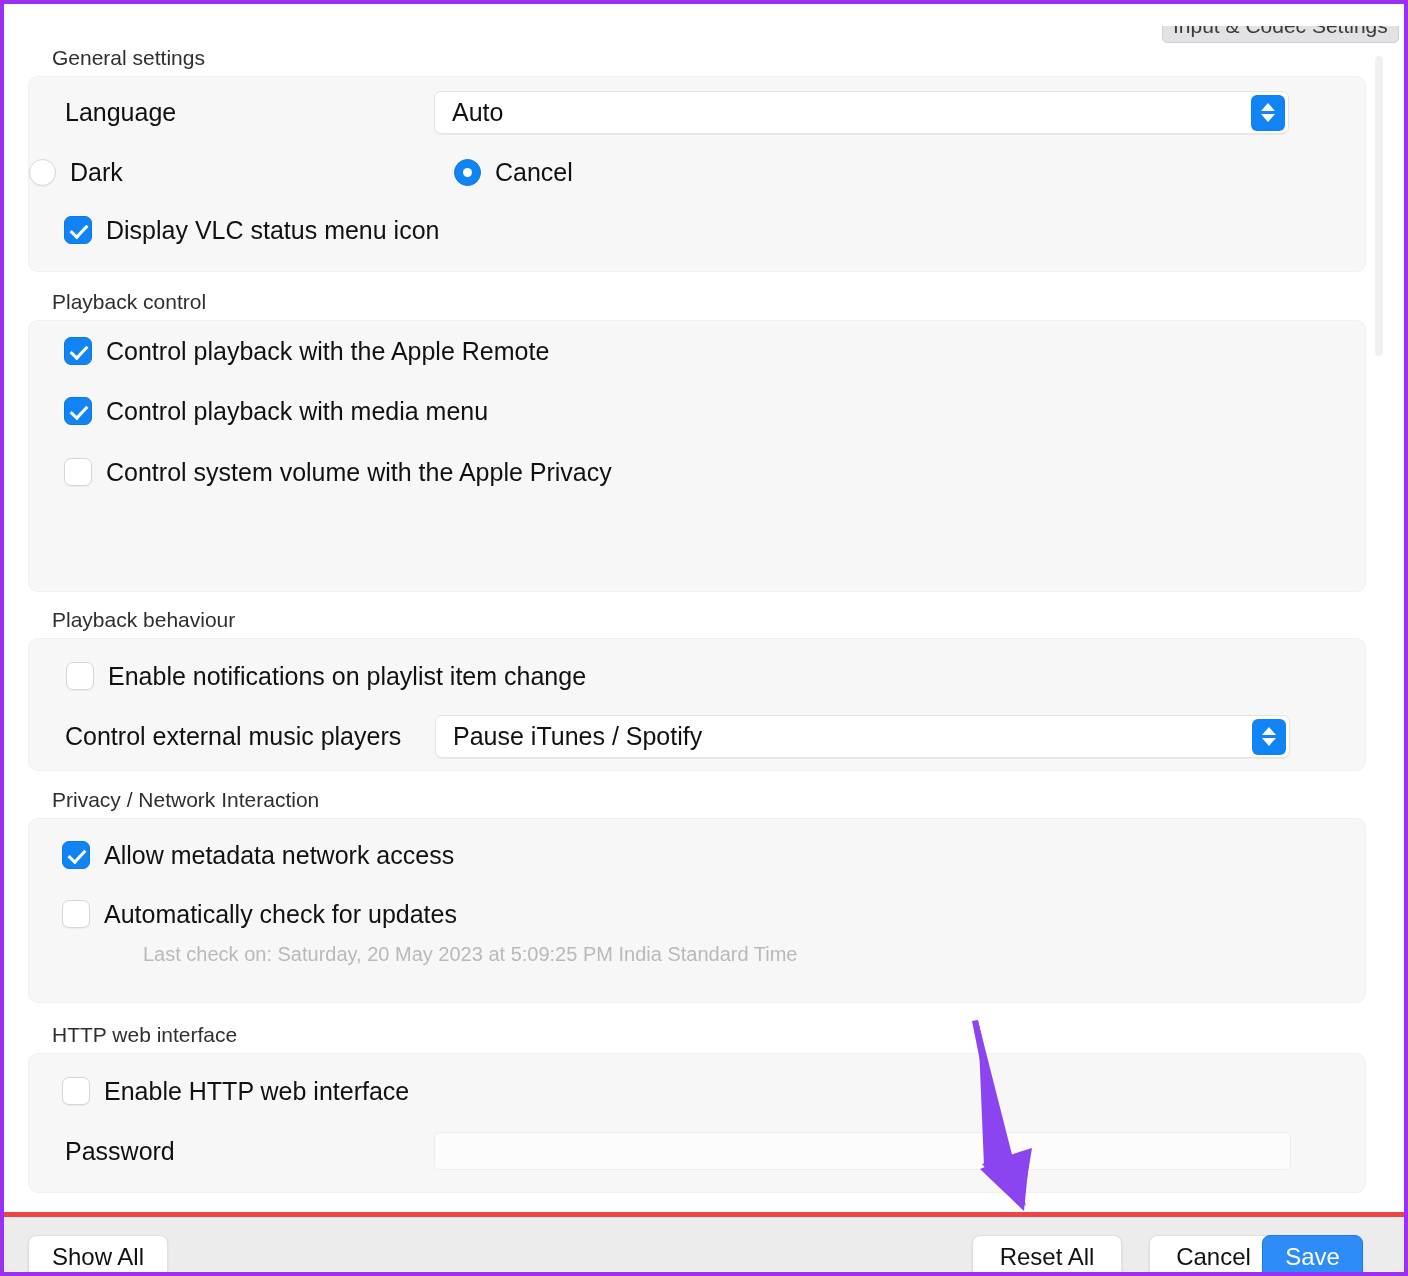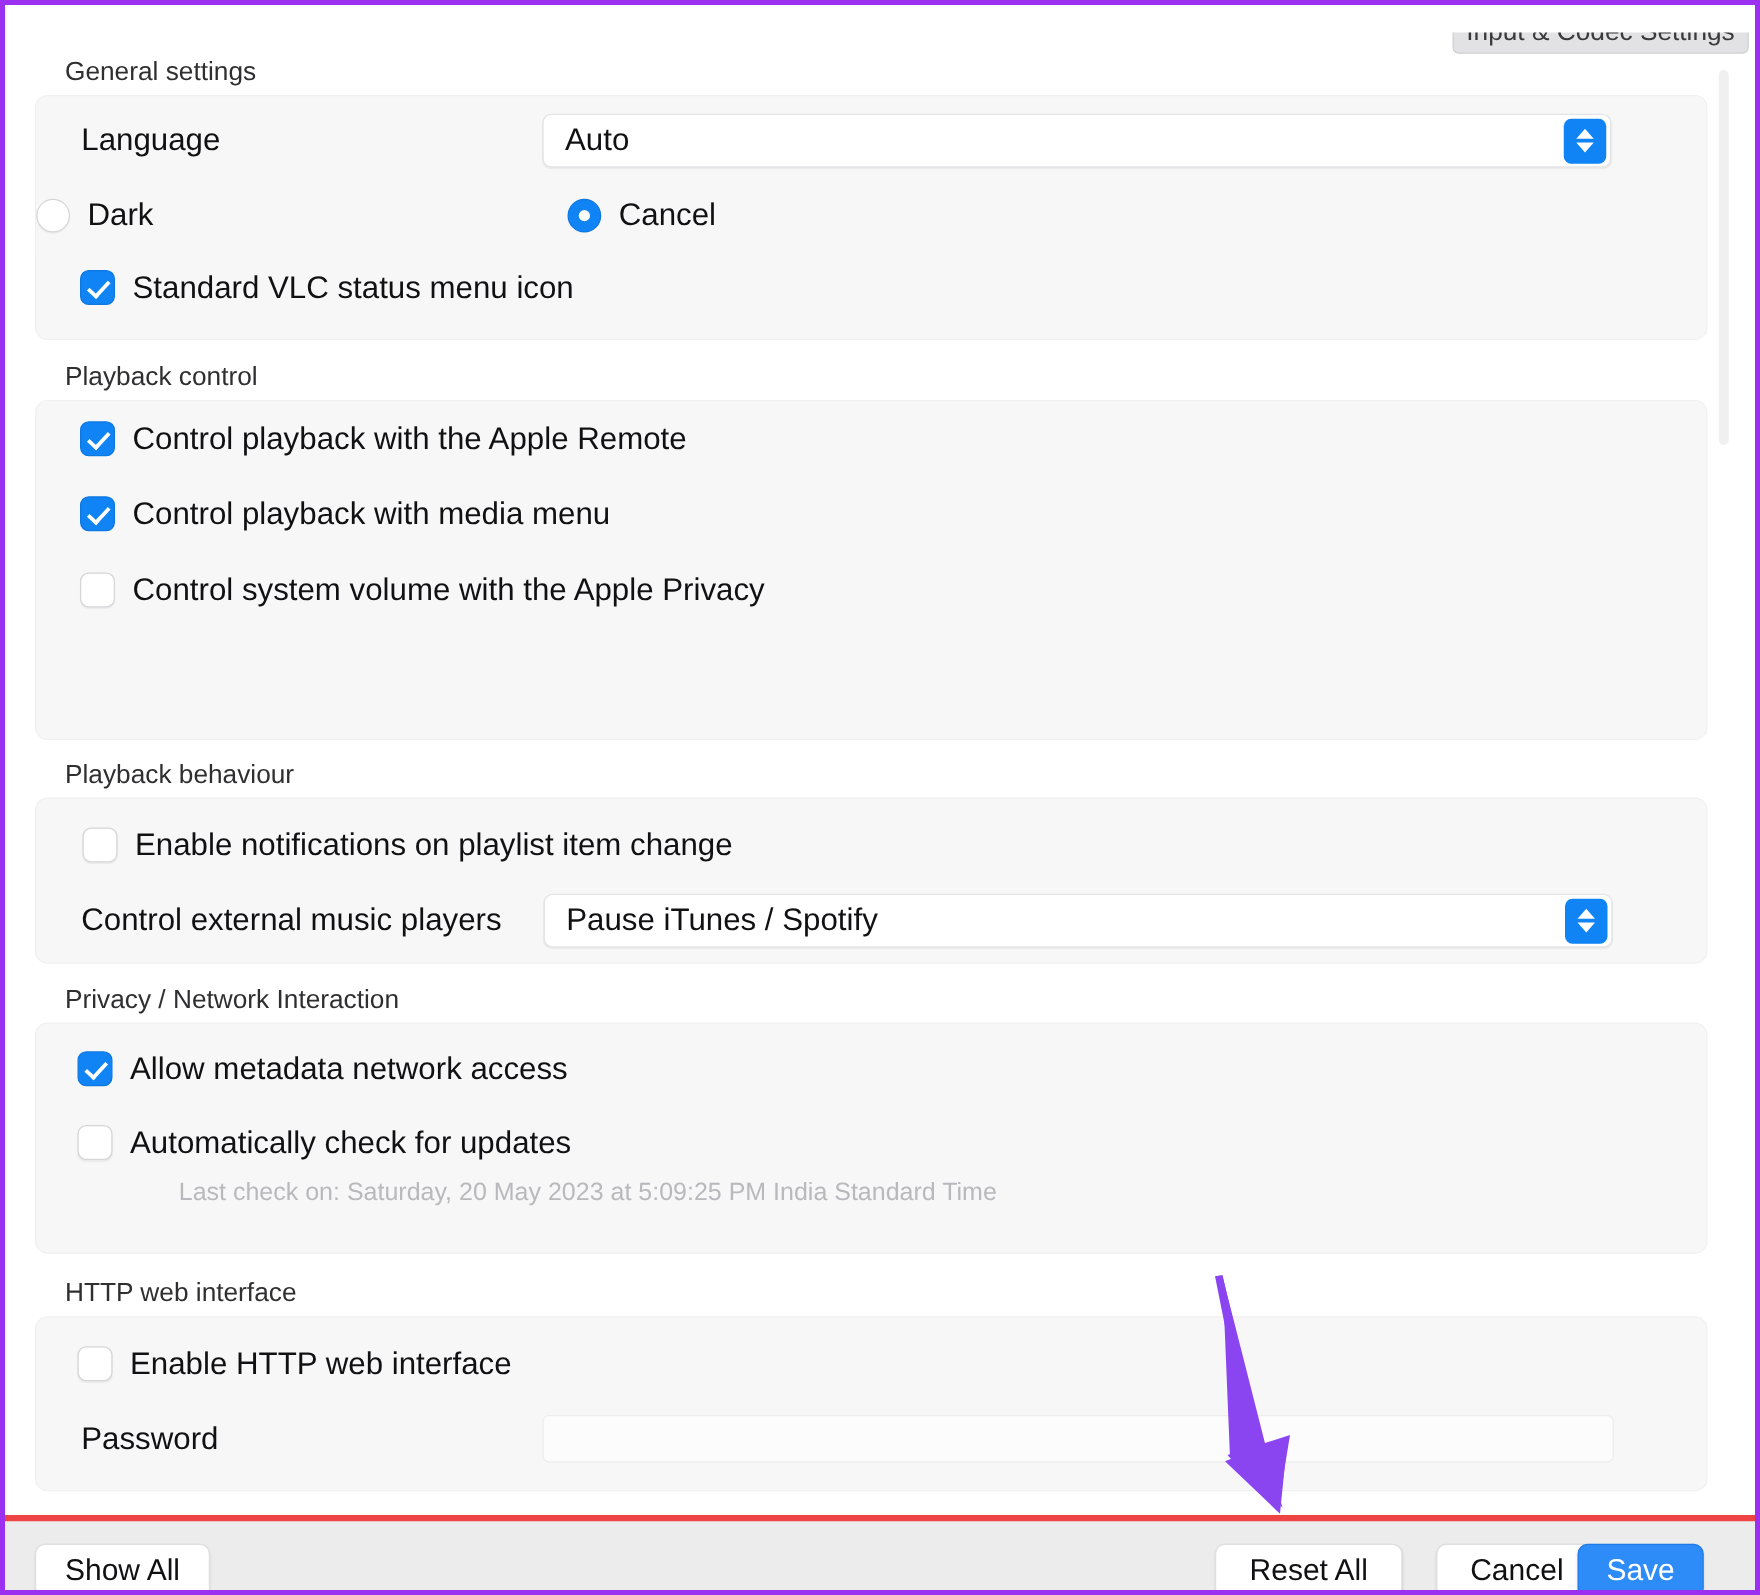--- a/index.html
+++ b/index.html
@@ -303,21 +303,21 @@
           <span class="radio-label">Dark</span>
         </div>
         <div style="display:flex; align-items:center;">
           <span class="radio on"></span>
           <span class="radio-label">Cancel</span>
         </div>
       </div>
 
       <div class="cbrow" style="padding-left:35px;">
         <span class="checkbox on"></span>
-        <span class="cblabel">Standard VLC status menu icon</span>
+        <span class="cblabel">Display VLC status menu icon</span>
       </div>
     </div>
 
     <div style="height:18px"></div>
     <div class="section-label">Playback control</div>
 
     <div class="group" style="height:272px;">
 
 
       <div class="cbrow" style="padding-left:35px; height:60px;">

